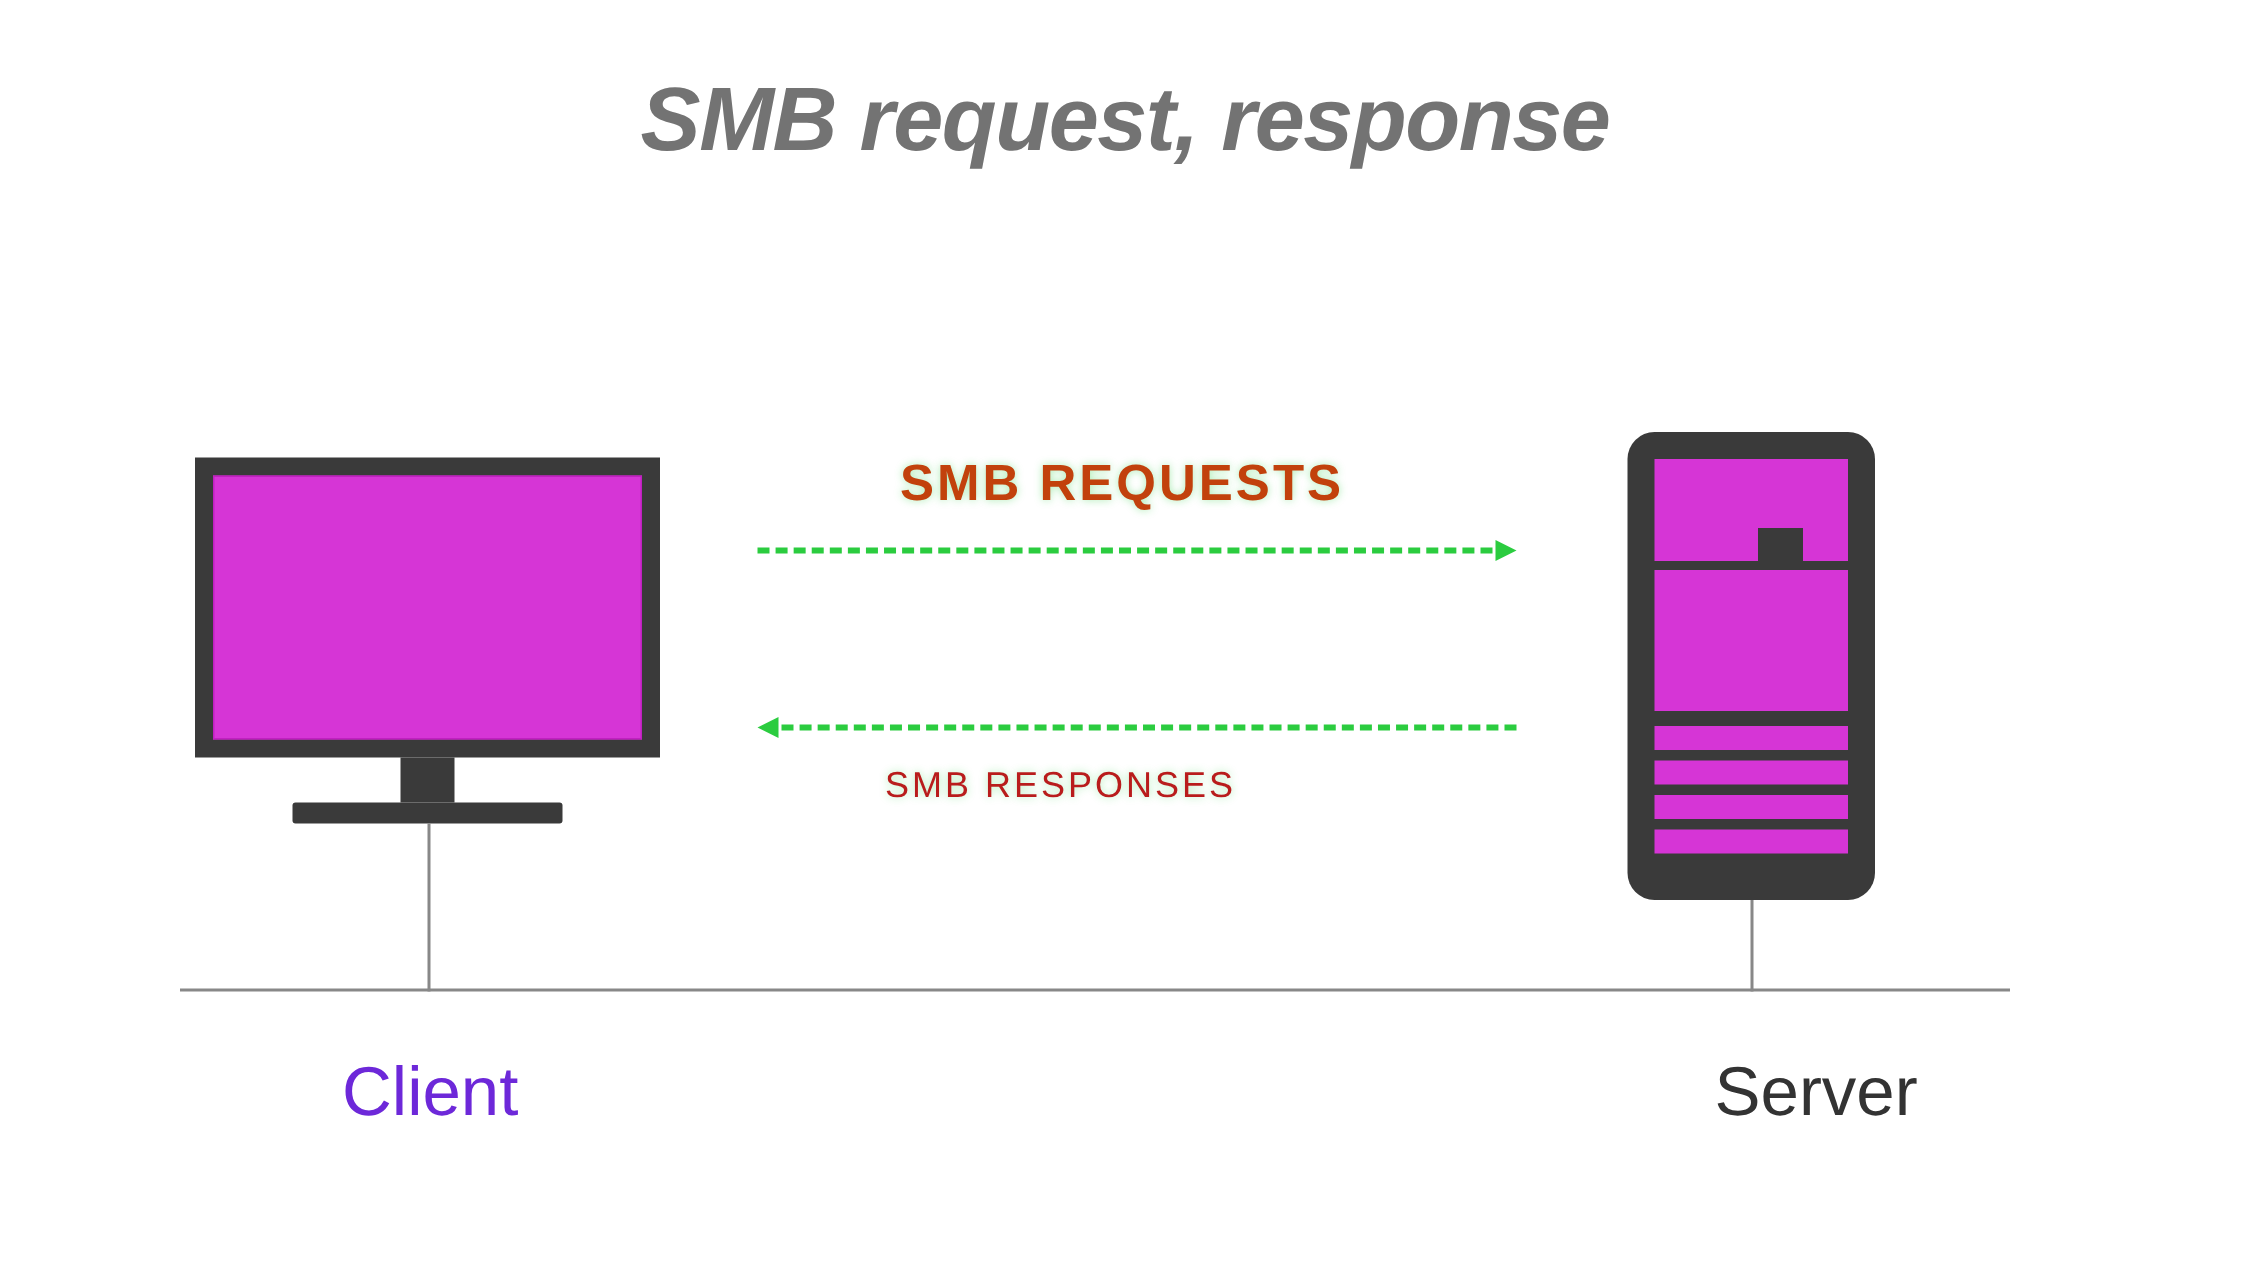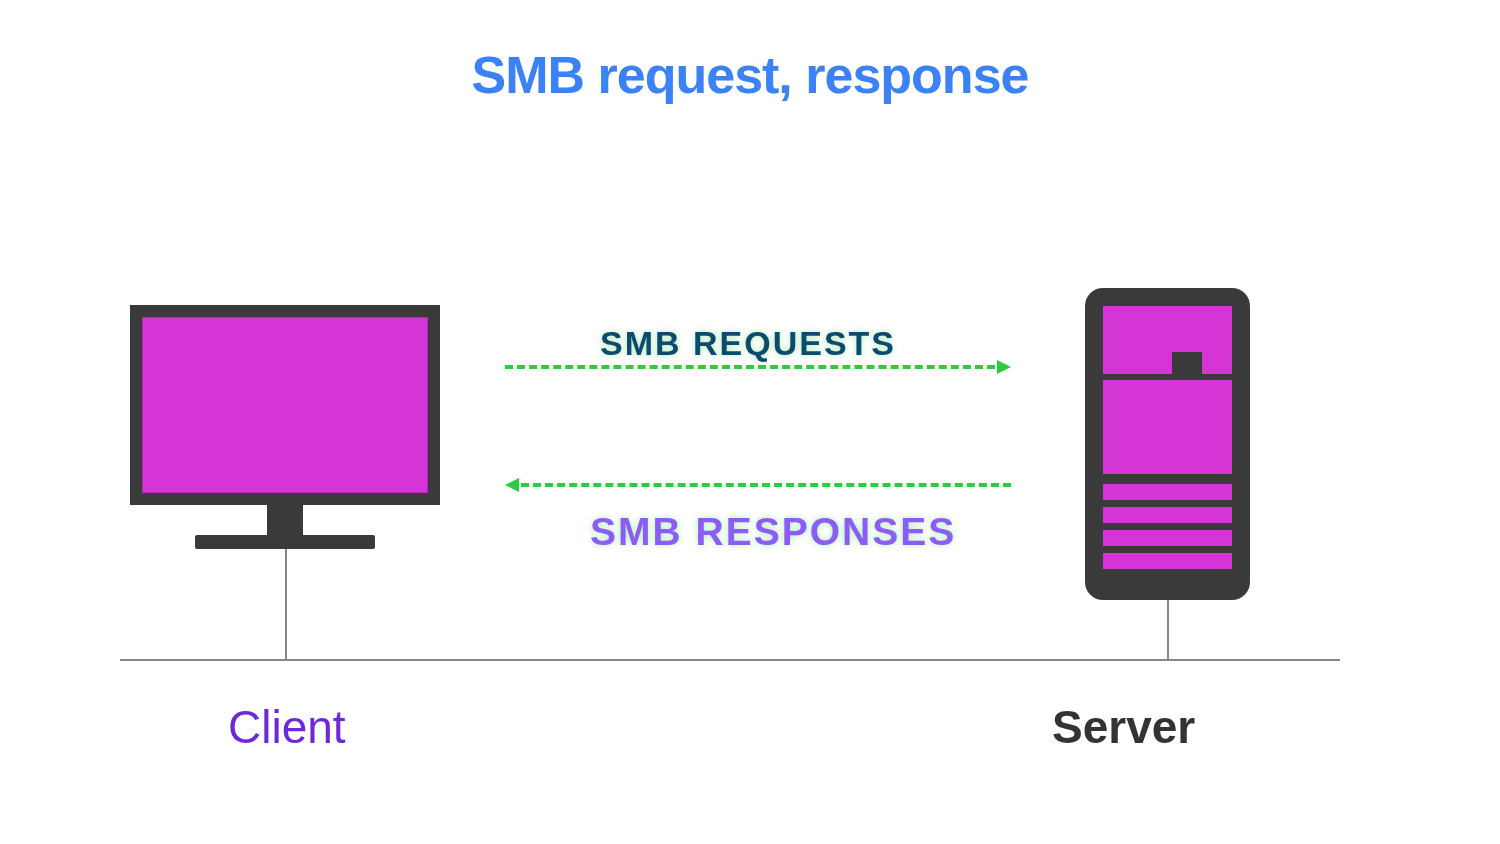--- a/index.html
+++ b/index.html
@@ -12,25 +12,26 @@
       height: 844px;
       background: #ffffff;
       font-family: Arial, Helvetica, sans-serif;
       position: relative;
     }
     .title {
       position: absolute;
       top: 45px;
       left: 50%;
       transform: translateX(-50%);
-      font-size: 52px;
+      font-size: 60px;
       font-weight: 800;
-      color: #3b82f6;
+      color: #737373;
       white-space: nowrap;
       letter-spacing: -1px;
+      font-style: italic;
     }
     .monitor {
       position: absolute;
       left: 130px;
       top: 305px;
       width: 310px;
     }
     .monitor-bezel {
       width: 310px;
       height: 200px;
@@ -126,33 +127,33 @@
     .client-label {
       position: absolute;
       left: 228px;
       top: 700px;
       font-size: 46px;
       color: #6d28d9;
       font-weight: 400;
     }
     .server-label {
       position: absolute;
-      left: 1052px;
+      left: 1143px;
       top: 700px;
       font-size: 46px;
       color: #333333;
-      font-weight: 700;
+      font-weight: 400;
     }
     .req-label {
       position: absolute;
       left: 600px;
-      top: 324px;
+      top: 303px;
       font-size: 34px;
       font-weight: 800;
-      color: #0c4a6e;
+      color: #c2410c;
       letter-spacing: 2px;
       text-shadow: 0 0 6px rgba(43,204,63,0.4);
     }
     .req-arrow {
       position: absolute;
       left: 505px;
       top: 360px;
       width: 506px;
       height: 14px;
     }
@@ -196,23 +197,23 @@
       top: 5px;
       left: 16px;
       width: 490px;
       height: 0;
       border-top: 4px dashed #2bcc3f;
     }
     .resp-label {
       position: absolute;
       left: 590px;
       top: 510px;
-      font-size: 39px;
-      font-weight: 700;
-      color: #8b5cf6;
+      font-size: 24px;
+      font-weight: 400;
+      color: #b91c1c;
       letter-spacing: 2px;
       text-shadow: 0 0 6px rgba(43,204,63,0.4);
     }
   </style>
 </head>
 <body>
 
 <div class="title">SMB request, response</div>
 
 <div class="monitor">

